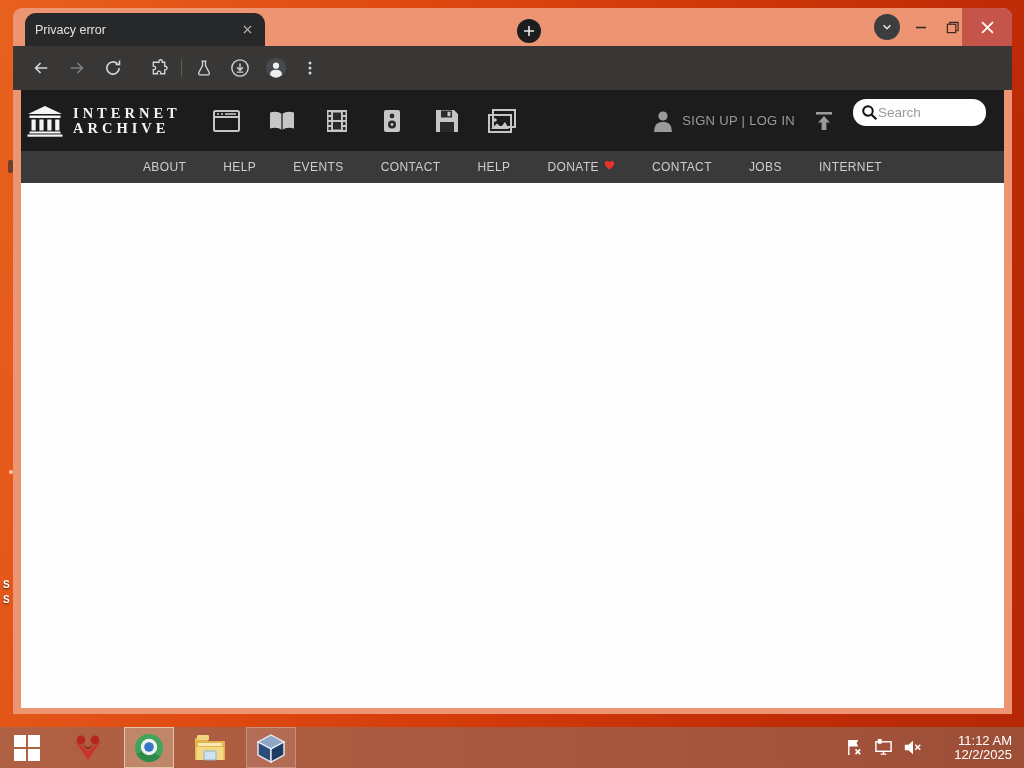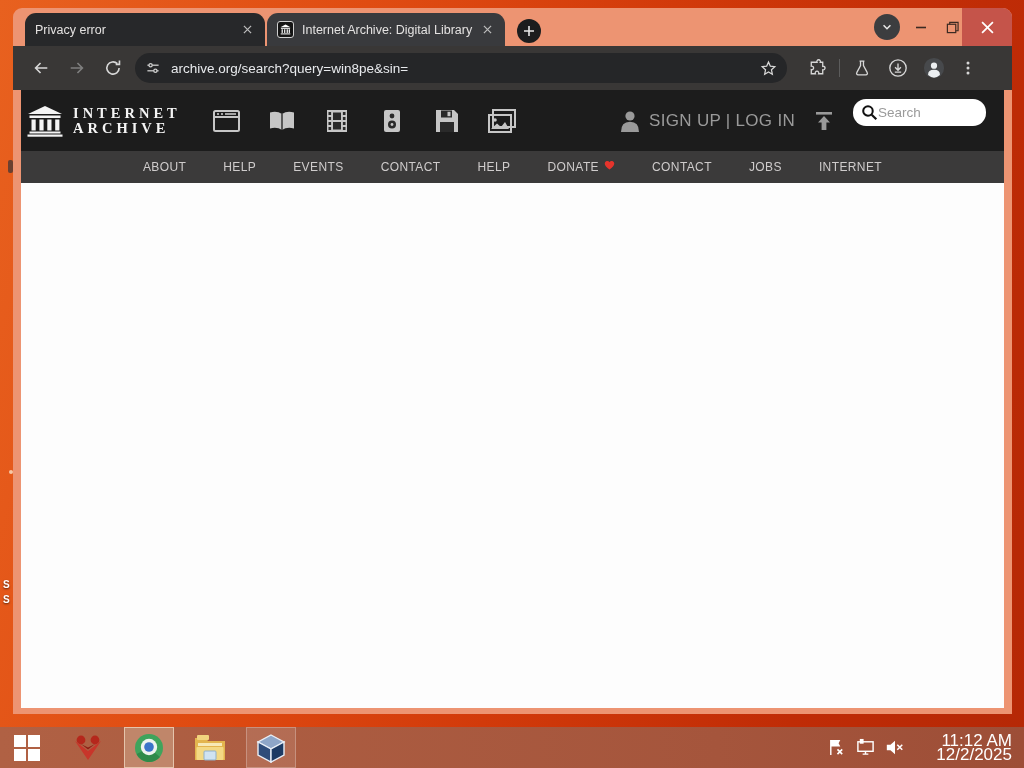--- a/index.html
+++ b/index.html
@@ -43,21 +43,21 @@
   
   .page { position:absolute; top:82px; left:8px; right:8px; bottom:6px; background:#ffffff; overflow:hidden; }
 
   .ia-header { height:61px; background:#1c1c1c; display:flex; align-items:center; padding:0 6px; }
   .ia-logo { display:flex; align-items:center; }
   .ia-logo-text { margin-left:10px; color:#f4f4f4; font-family:"Liberation Serif", serif; font-weight:bold;
     font-size:14.5px; line-height:15px; letter-spacing:4px; }
   .media-icons { display:flex; align-items:center; gap:15px; margin-left:26px; }
   .media-icons .mi { width:40px; height:30px; display:flex; align-items:center; justify-content:center; }
   .ia-right { margin-left:auto; display:flex; align-items:center; }
-  .signup { color:#9a9a9a; font-size:17px; margin:0 14px 0 8px; letter-spacing:0.3px; }
+  .signup { color:#9a9a9a; font-size:13px; margin:0 14px 0 8px; letter-spacing:0.3px; }
   .upload-btn { width:30px; height:30px; display:flex; align-items:center; justify-content:center; }
   .ia-search { width:133px; height:27px; background:#ffffff; border-radius:13px; display:flex; align-items:center;
     padding:0 8px; margin:0 12px 16px 14px; }
   .ia-search input { border:none; outline:none; width:90px; font-size:13.5px; color:#333; background:transparent;
     font-family:"Liberation Sans",sans-serif; }
   .ia-search input::placeholder { color:#9a9a9a; }
 
   .ia-nav { height:32px; background:#3b3a3a; display:flex; align-items:center; justify-content:center; gap:37px; }
   .ia-nav .nav-item { color:#cfcccc; font-size:12px; letter-spacing:0.4px; display:flex; gap:5px; cursor:pointer; }
 
@@ -65,21 +65,21 @@
 
   
   .taskbar { position:absolute; left:0; bottom:0; width:1024px; height:41px;
     background:linear-gradient(90deg,#b06144,#a5553c 70%,#9d4e37); display:flex; align-items:center; }
   .tb-slot { width:50px; height:41px; display:flex; align-items:center; justify-content:center; flex:none; }
   .tb-start { margin-left:2px; }
   .tb-app { margin-left:11px; }
   .tb-active { background:#c0866a; border:1px solid #e5c4ac; }
   .tb-subtle { background:rgba(255,255,255,0.10); border:1px solid rgba(255,255,255,0.25); }
   .tray { margin-left:auto; display:flex; align-items:center; gap:9px; padding-right:8px; }
-  .clock { color:#ffffff; font-size:17px; line-height:14px; text-align:right; margin-left:22px; padding-right:4px; }
+  .clock { color:#ffffff; font-size:13px; line-height:14px; text-align:right; margin-left:22px; padding-right:4px; }
 
   
   .frag { position:absolute; color:#fff; font-size:10px; font-weight:bold; text-shadow:0 1px 2px rgba(0,0,0,.6); }
   .frag-mark { position:absolute; background:#6b4030; border-radius:2px; }
   .frag-dot { position:absolute; background:#f6c8a6; border-radius:50%; }
 
   svg { display:block; }
 </style>
 </head>
 <body>
@@ -97,39 +97,20 @@
 
       <div class="tab tab-inactive">
         <span class="title">Privacy error</span>
         <span class="tab-close">
           <svg width="9" height="9" viewBox="0 0 10 10">
               <path d="M1 1 L9 9 M9 1 L1 9" stroke="#b9b9b9" stroke-width="1.4"></path>
             </svg>
         </span>
       </div>
 
-      <div class="tab tab-active">
-        <span class="favicon">
-          <svg width="11" height="11" viewBox="0 0 24 24">
-            <polygon points="12,1 23,7 1,7" fill="#fff"></polygon>
-            <rect x="2" y="8.5" width="20" height="2" fill="#fff"></rect>
-            <rect x="3.5" y="11.5" width="2.6" height="8" fill="#fff"></rect>
-            <rect x="9" y="11.5" width="2.6" height="8" fill="#fff"></rect>
-            <rect x="14.5" y="11.5" width="2.6" height="8" fill="#fff"></rect>
-            <rect x="19" y="11.5" width="2.6" height="8" fill="#fff"></rect>
-            <rect x="1.5" y="20.5" width="21" height="2.2" fill="#fff"></rect>
-          </svg>
-        </span>
-        <span class="title">Internet Archive: Digital Library</span>
-        <span class="tab-close">
-          <svg width="9" height="9" viewBox="0 0 10 10">
-              <path d="M1 1 L9 9 M9 1 L1 9" stroke="#b9b9b9" stroke-width="1.4"></path>
-            </svg>
-        </span>
-      </div>
 
       <div class="newtab">
         <svg width="12" height="12" viewBox="0 0 12 12">
             <path d="M6 1 V11 M1 6 H11" stroke="#e8e8e8" stroke-width="1.6"></path>
           </svg>
       </div>
 
       <div class="wc wc-tabsearch">
         <span class="circ">
           <svg width="12" height="12" viewBox="0 0 14 14">
@@ -166,36 +147,20 @@
             <path d="M3 10 H16 M10.5 4.5 L16 10 L10.5 15.5" fill="none" stroke="#7f7f7f" stroke-width="1.8"></path>
           </svg>
       </div>
       <div class="tbtn" style="margin-left:4px;">
         <svg width="18" height="18" viewBox="0 0 20 20">
             <path d="M16.8 10 a6.8 6.8 0 1 1 -2 -4.8" fill="none" stroke="#d7d7d7" stroke-width="1.8"></path>
             <path d="M17.2 1.8 V6 H13" fill="none" stroke="#d7d7d7" stroke-width="1.8"></path>
           </svg>
       </div>
 
-      <div class="omnibox">
-        <span>
-          <svg width="16" height="16" viewBox="0 0 20 20">
-            <path d="M3 6.5 H17" stroke="#cfcfcf" stroke-width="1.6"></path>
-              <circle cx="7" cy="6.5" r="2" fill="#252628" stroke="#cfcfcf" stroke-width="1.6"></circle>
-            <path d="M3 13.5 H17" stroke="#cfcfcf" stroke-width="1.6"></path>
-              <circle cx="13" cy="13.5" r="2" fill="#252628" stroke="#cfcfcf" stroke-width="1.6"></circle>
-          </svg>
-        </span>
-        <span class="url">archive.org/search?query=win8pe&amp;sin=</span>
-        <span>
-          <svg width="17" height="17" viewBox="0 0 20 20">
-              <path d="M10 2.5 l2.2 4.8 5.2 .6 -3.9 3.6 1 5.2 L10 14.1 5.5 16.7 l1 -5.2 L2.6 7.9 l5.2 -.6 Z" fill="none" stroke="#d7d7d7" stroke-width="1.5"></path>
-            </svg>
-        </span>
-      </div>
 
       <div class="tbtn" style="margin-left:14px;">
         <svg width="18" height="18" viewBox="0 0 22 22">
             <path d="M9 4 h2 a2.2 2.2 0 1 1 4 0 h3 v5 a2.2 2.2 0 1 1 0 4.2 V18 h-5 a2.2 2.2 0 1 0 -4 0 H4 v-5 a2.2 2.2 0 1 0 0 -4.2 V4 Z" fill="none" stroke="#d7d7d7" stroke-width="1.6"></path>
           </svg>
       </div>
       <div class="sep"></div>
       <div class="tbtn">
         <svg width="18" height="18" viewBox="0 0 22 22">
             <path d="M8 2.5 h6 M9.2 2.5 V8 L4.6 16.6 A1.8 1.8 0 0 0 6.2 19.3 h9.6 a1.8 1.8 0 0 0 1.6 -2.7 L12.8 8 V2.5" fill="none" stroke="#d7d7d7" stroke-width="1.6"></path>

